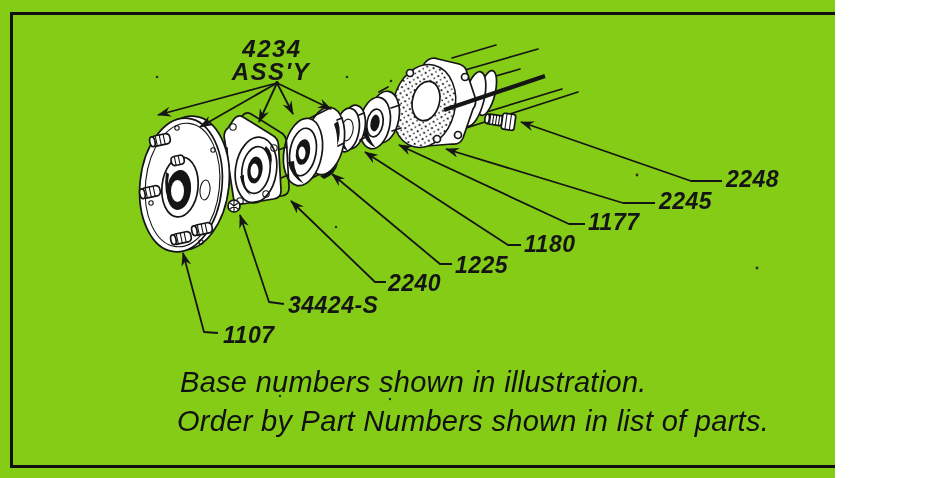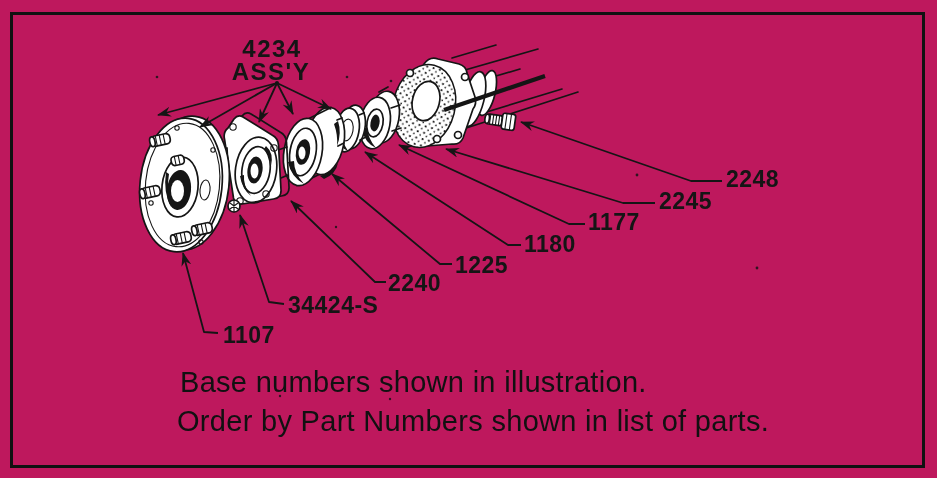--- a/index.html
+++ b/index.html
@@ -1,17 +1,17 @@
 <!DOCTYPE html>
 <html><head>
 <meta charset="utf-8">
 <style>
   html,body{margin:0;padding:0;background:#ffffff;}
-  .canvas{position:relative;width:937px;height:478px;background:#be185d;overflow:hidden;
-          font-family:"Liberation Sans",sans-serif;}
+  .canvas{position:relative;width:835px;height:478px;background:#84cc16;overflow:hidden;
+          font-family:"Liberation Sans",sans-serif;font-style:italic;}
   svg{display:block}
   .ln{stroke:#151515;stroke-width:1.7;fill:none;stroke-linecap:round;stroke-linejoin:round}
   .thin{stroke-width:1.1}
   .w{fill:#ffffff;stroke:#151515;stroke-width:1.7;stroke-linejoin:round}
   .ink{fill:#151515;stroke:none}
   .leader{stroke:#151515;stroke-width:1.8;fill:none;stroke-linejoin:round}
   .stripe{stroke:#151515;stroke-width:4.2;fill:none}
   .hatch{stroke:#151515;stroke-width:2.6;fill:none}
   .label{font-family:"Liberation Sans",sans-serif;font-weight:bold;font-size:23px;
          fill:#151515;letter-spacing:.5px}

